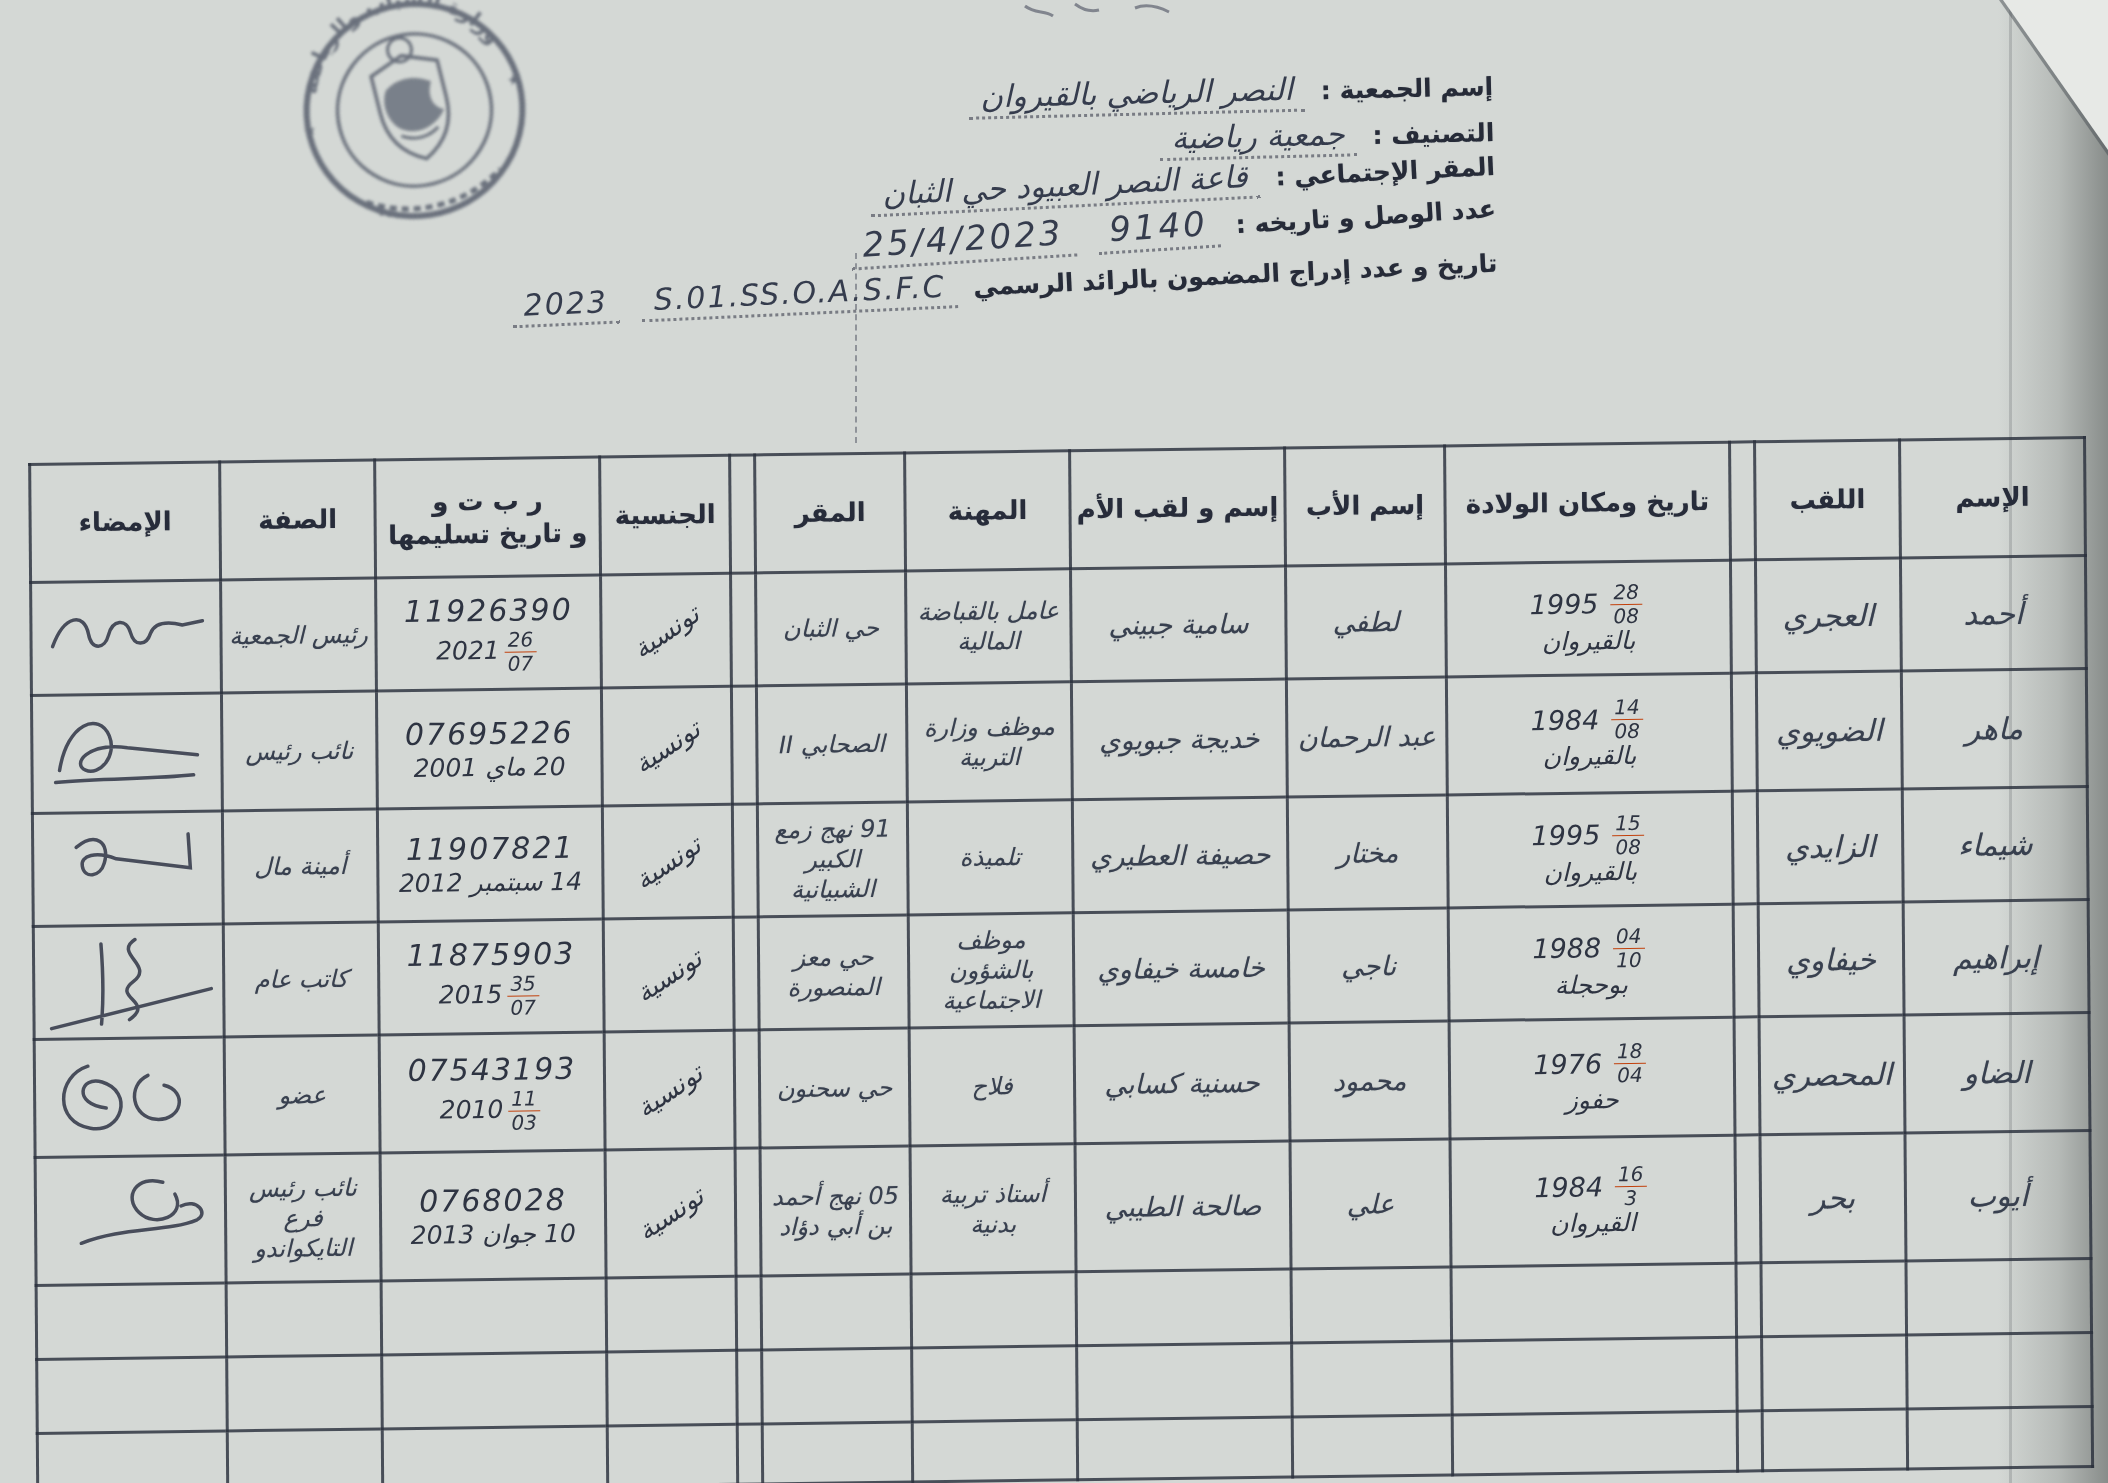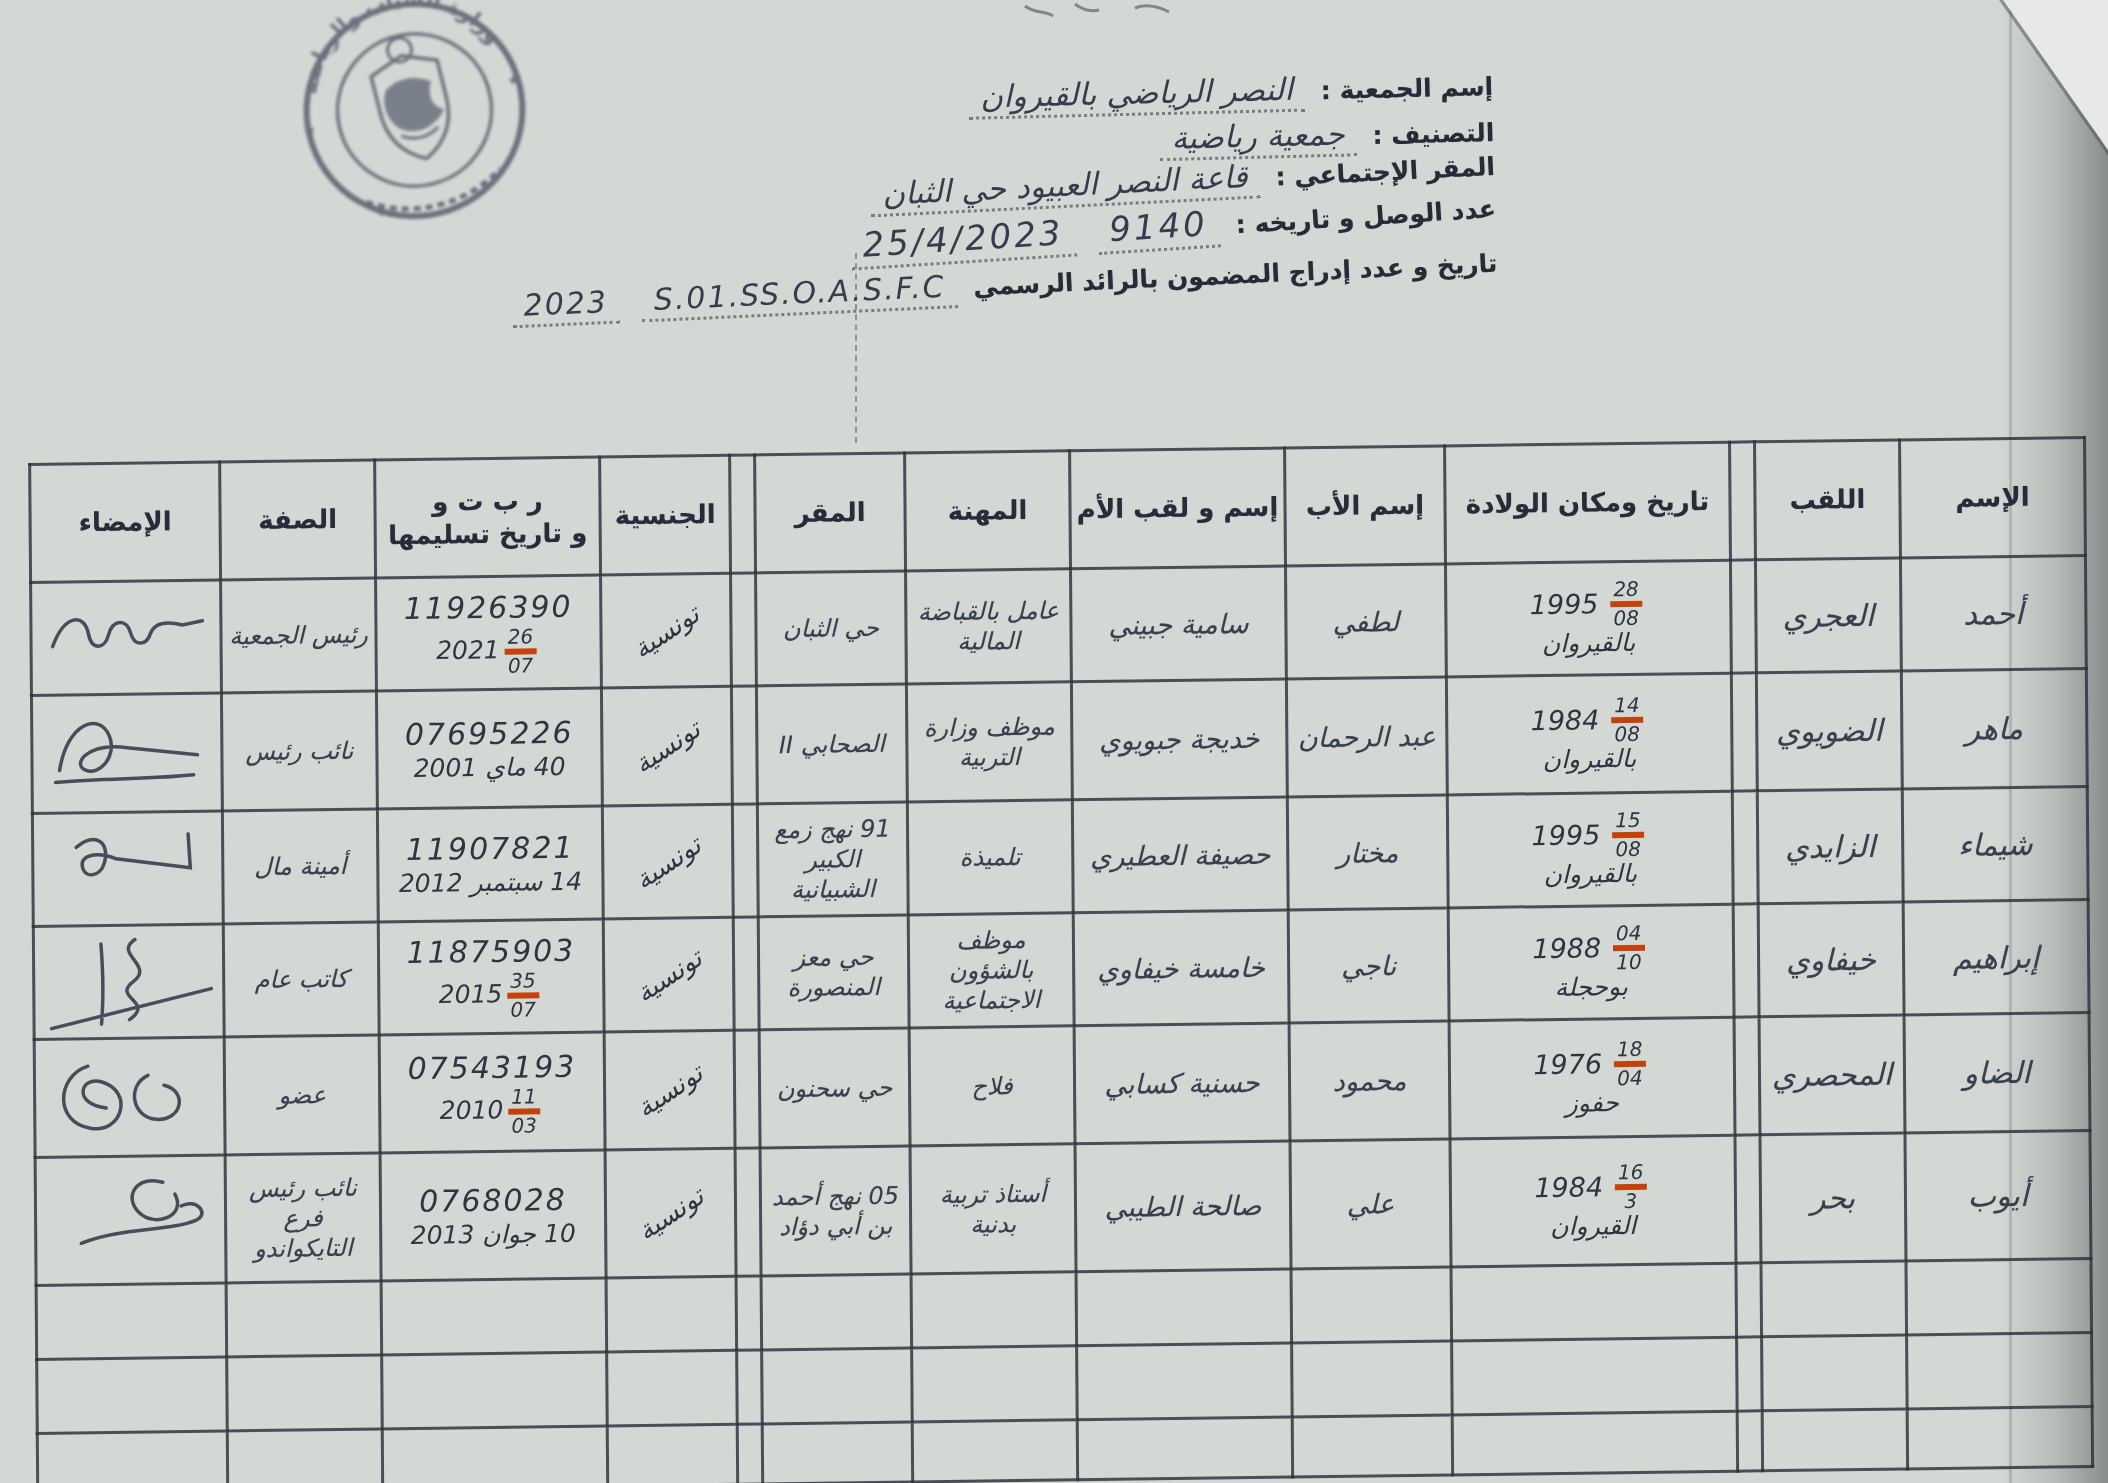--- a/index.html
+++ b/index.html
@@ -42,21 +42,21 @@
     vertical-align:middle;text-align:center;overflow:hidden;}
   .main-table th{font-size:26px;font-weight:bold;color:#272c3a;white-space:pre-line;line-height:1.25;
     text-shadow:0 0 1px rgba(40,45,60,.35);}
   td{font-size:27px;}
   .hwc{font-style:italic;color:#38404f;text-shadow:0 0 1px rgba(45,52,70,.35);}
   .big{font-size:30px;}
   .sm{font-size:24px;line-height:1.25;}
   .cin-num{direction:ltr;unicode-bidi:isolate;font-style:italic;font-size:30px;letter-spacing:2px;}
   .cin-date{font-style:italic;font-size:25px;margin-top:2px;}
   .frac{display:inline-block;vertical-align:middle;font-size:20px;line-height:1;margin:0 5px;font-style:italic;}
-  .fd{display:block;border-bottom:6px solid #c2410c;padding:0 3px 2px;direction:ltr;}
+  .fd{display:block;border-bottom:1px solid #c2410c;padding:0 3px 2px;direction:ltr;}
   .fm{display:block;padding-top:1px;direction:ltr;}
   .dob1{display:flex;justify-content:center;align-items:center;gap:7px;font-style:italic;font-size:27px;}
   .dob2{font-style:italic;font-size:25px;}
   .nat{display:inline-block;transform:rotate(-33deg);font-style:italic;font-size:26px;}
   .sig-svg{display:block;margin:auto;}
   .yearspan{direction:ltr;unicode-bidi:isolate;}
 </style>
 </head>
 <body>
 
@@ -185,21 +185,21 @@
             <div class="dob2">بالقيروان</div>
           </td>
           <td class="hwc">عبد الرحمان</td>
           <td class="hwc">خديجة جبويوي</td>
           <td class="hwc sm">موظف وزارة التربية</td>
           <td class="hwc sm">الصحابي II</td>
           <td class="spacer-td"></td>
           <td><span class="nat">تونسية</span></td>
           <td>
             <div class="cin-num">07695226</div>
-            <div class="cin-date"><span>40</span> <span>ماي</span> <span class="yearspan">2001</span></div>
+            <div class="cin-date"><span>20</span> <span>ماي</span> <span class="yearspan">2001</span></div>
           </td>
           <td class="hwc sm">نائب رئيس</td>
           <td>
             <svg class="sig-svg" width="172" height="100" viewBox="0 0 172 100">
               <path d="M18,66 C26,18 58,8 68,32 C76,52 58,72 44,66 C30,60 46,38 86,44 L156,52 M14,78 C60,74 110,76 152,72" fill="none" stroke="rgba(47,53,69,.85)" stroke-width="3.5" stroke-linecap="round"></path>
             </svg>
           </td>
         </tr>
         <tr style="height: 113px;">
           <td class="hwc big">شيماء</td>

